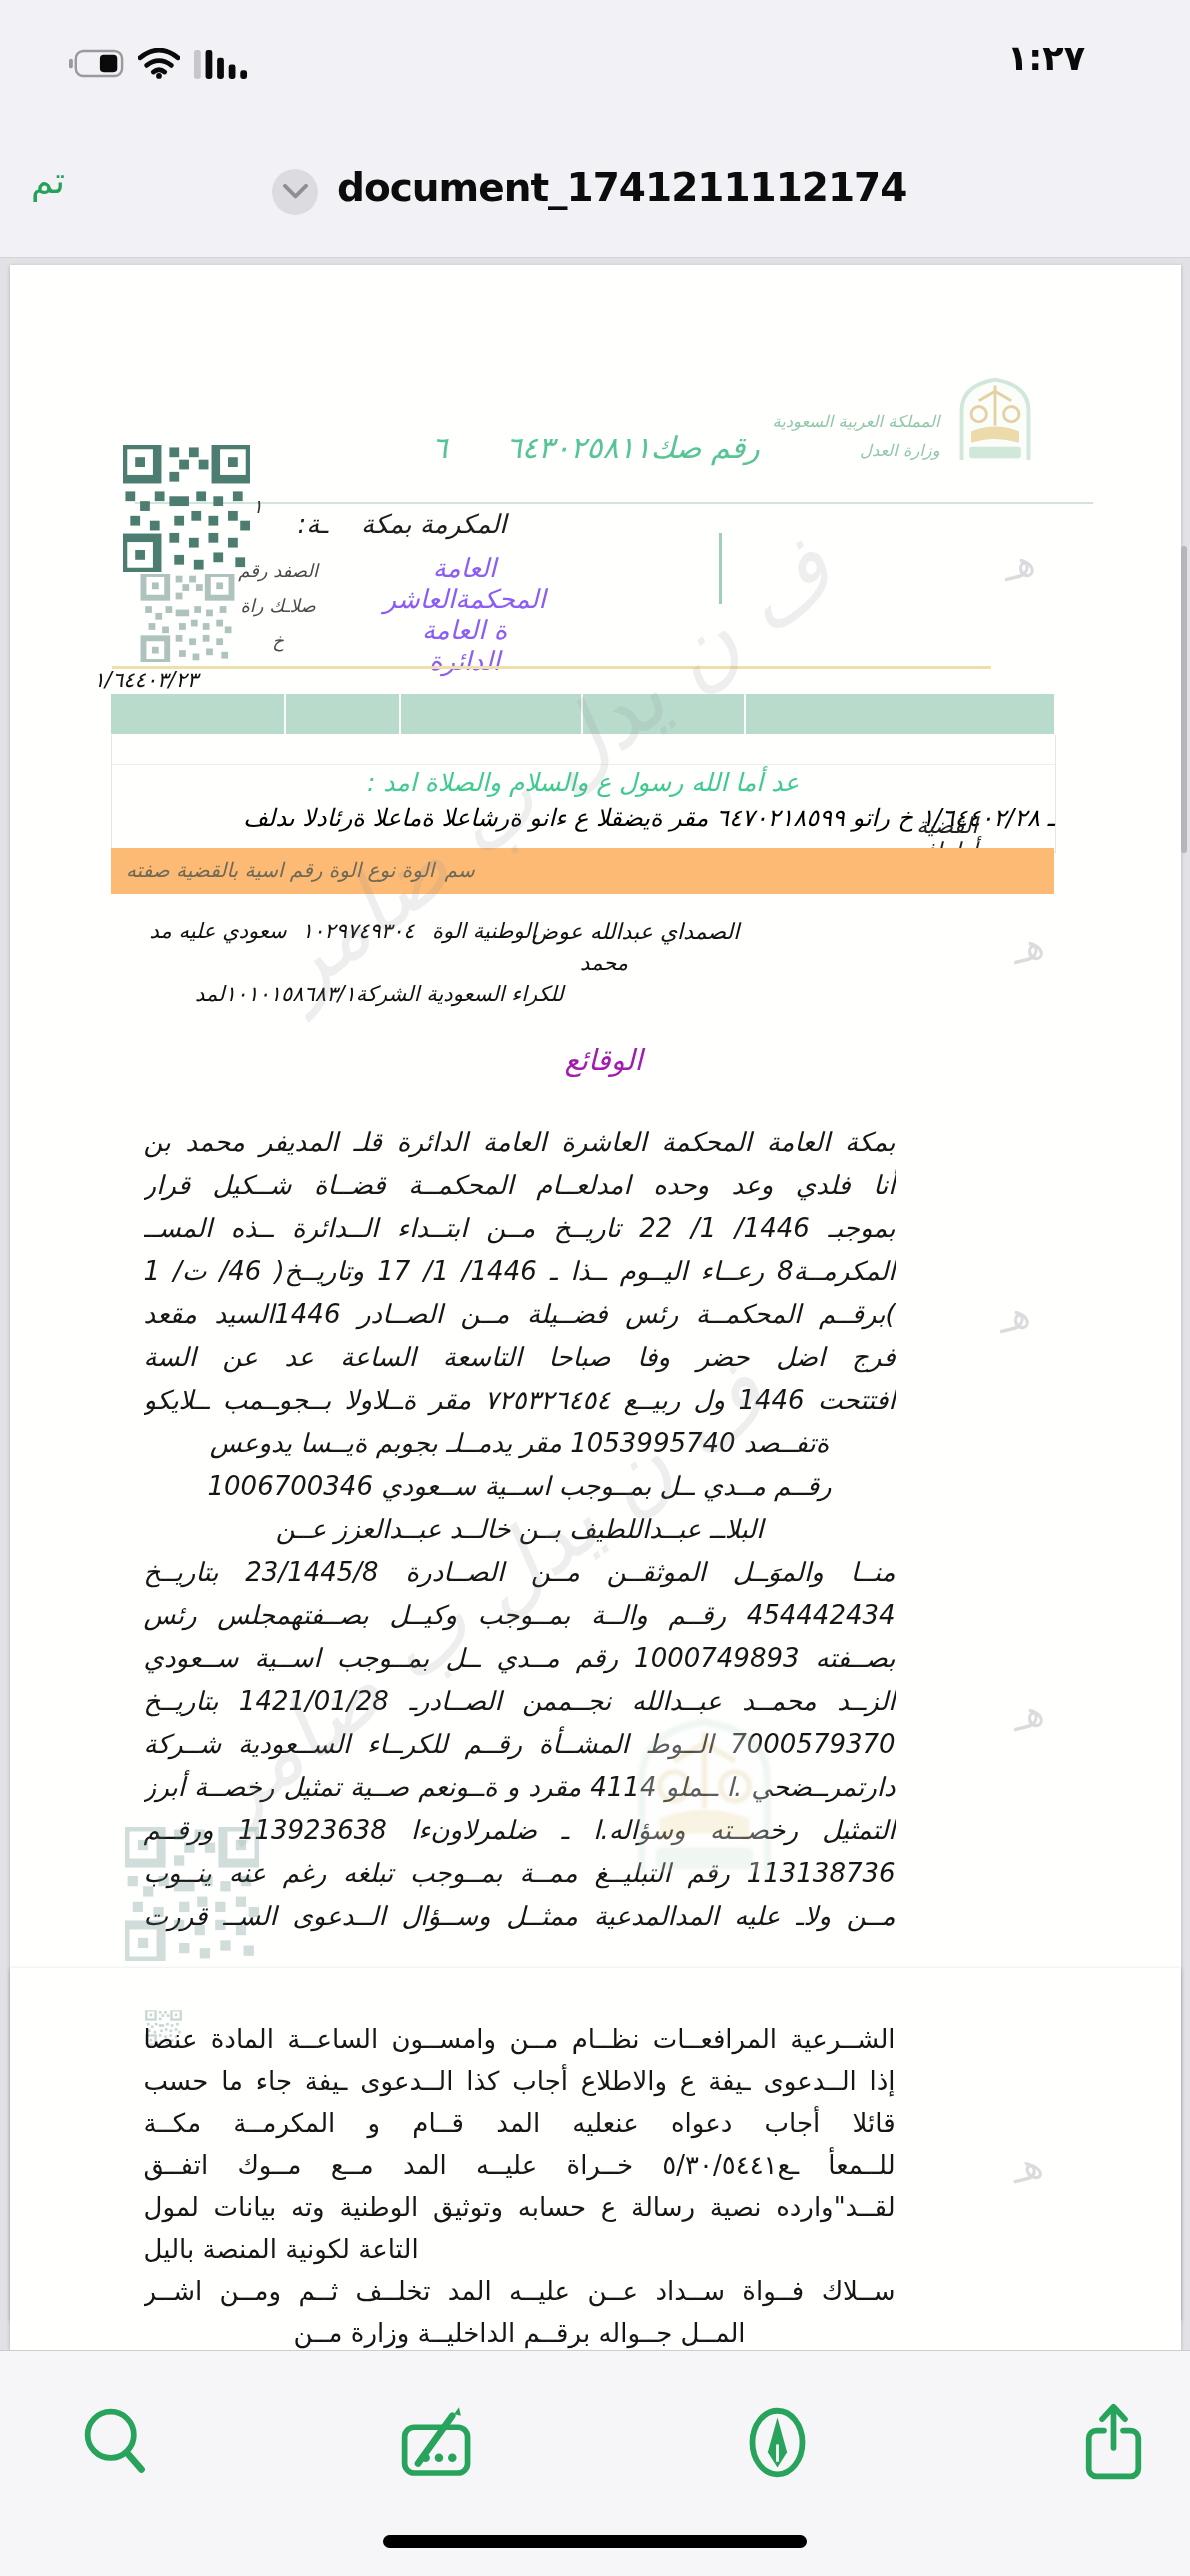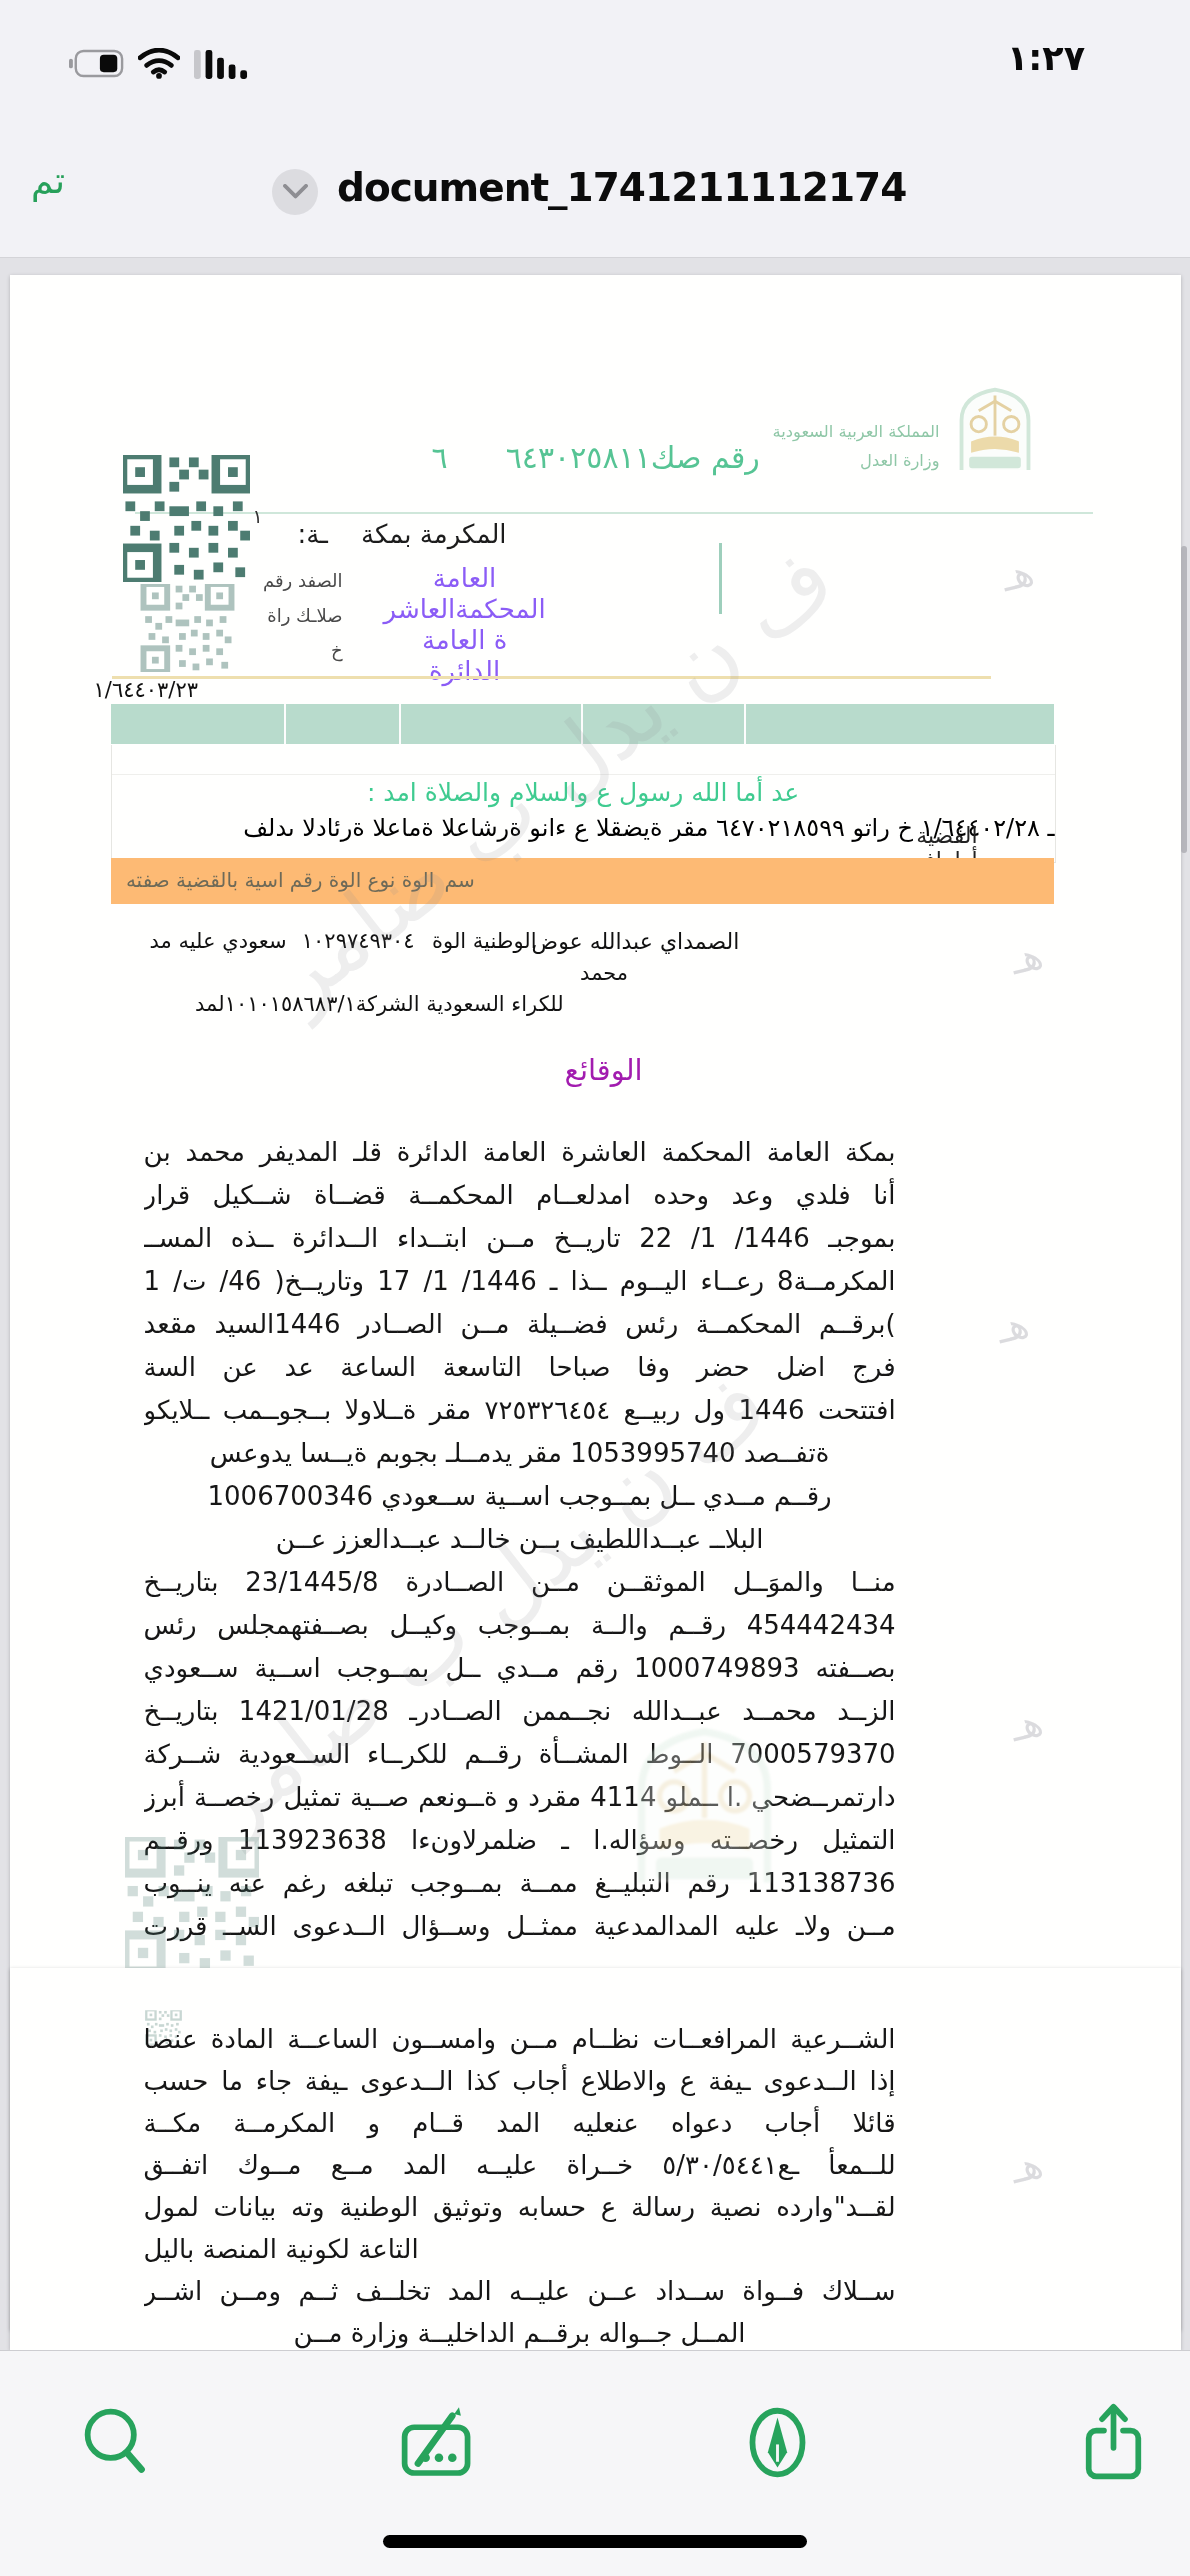--- a/index.html
+++ b/index.html
@@ -12,33 +12,33 @@
   
   .nav-bar{position:absolute;top:125px;left:0;width:100%;height:132px;background:#f2f2f6;border-bottom:1px solid #d4d4d8;}
   .done-btn{position:absolute;left:31px;top:35px;background:none;border:none;color:#27a05a;font-size:36px;
             font-family:"DejaVu Sans",sans-serif;direction:rtl;padding:0;}
   .chevron-circle{position:absolute;left:272px;top:44px;width:46px;height:46px;border-radius:50%;background:#dcdce0;
                   display:flex;align-items:center;justify-content:center;}
   .doc-title{position:absolute;left:337px;top:40px;font-size:39px;font-weight:bold;color:#0c0c0c;letter-spacing:-1px;}
   
   .viewer{position:absolute;top:258px;left:0;width:100%;height:2092px;background:#e2e2e6;}
   .page{position:absolute;left:9.6px;width:1171px;background:#fffffe;box-shadow:0 1px 3.8px rgba(0,0,0,.22);overflow:hidden;}
-  .page1{top:17px;height:2055px;}
+  .page1{top:7px;height:2055px;font-style:italic;}
   .page2{top:1710px;height:382px;}
   .ar{direction:rtl;}
   
   .ministry-logo{position:absolute;left:941px;top:107px;width:88px;height:92px;opacity:.95;}
   .ministry-text{position:absolute;left:700px;top:142px;width:230px;text-align:right;color:#8fc7a7;font-size:16.3px;line-height:29px;}
   .deed-row{position:absolute;left:422px;top:165px;width:393px;display:flex;flex-direction:row-reverse;
             justify-content:flex-start;gap:58px;color:#56c494;font-size:30px;direction:rtl;}
   .green-hr{position:absolute;left:125px;top:237px;width:958px;height:1.9px;background:#cfe7da;}
   .qr-main{position:absolute;left:113px;top:180px;width:127px;height:127px;}
   .qr-noise{position:absolute;left:121px;top:309px;width:113px;height:88px;opacity:.45;}
   .qr-mark{position:absolute;left:243px;top:230px;font-size:19px;color:#333;}
-  .side-notes{position:absolute;left:204px;top:288px;width:129px;color:#4a4a4a;font-size:18px;line-height:35px;text-align:right;}
+  .side-notes{position:absolute;left:204px;top:288px;width:129px;color:#4a4a4a;font-size:18px;line-height:35px;text-align:center;}
   .court-line1{position:absolute;left:288px;top:244px;width:240px;font-size:26px;color:#1c1c1c;text-align:left;}
   .court-lines{position:absolute;left:345px;top:288px;width:220px;font-size:26px;color:#8b5cf6;text-align:center;line-height:31px;}
   .court-lines div{height:31px;}
   .teal-vbar{position:absolute;left:709px;top:268px;width:3.8px;height:71px;background:#9ecfbc;}
   .tan-hr{position:absolute;left:102px;top:401px;width:879px;height:2.9px;background:#eedfae;}
   .date-text{position:absolute;left:84px;top:403px;font-size:21px;color:#111;}
   .teal-row{position:absolute;left:101px;top:429px;width:943px;height:40px;background:#b8dbcc;}
   .col-div{position:absolute;top:0;width:2.9px;height:40px;background:#fdfdfd;}
   .table-body{position:absolute;left:101px;top:470px;width:943px;height:117px;border-left:1px solid #e6e6e2;border-right:1px solid #e6e6e2;border-bottom:1px solid #e3e3df;}
   .table-row1{position:absolute;top:0;left:0;width:100%;height:29px;border-bottom:1px solid #efefec;}

